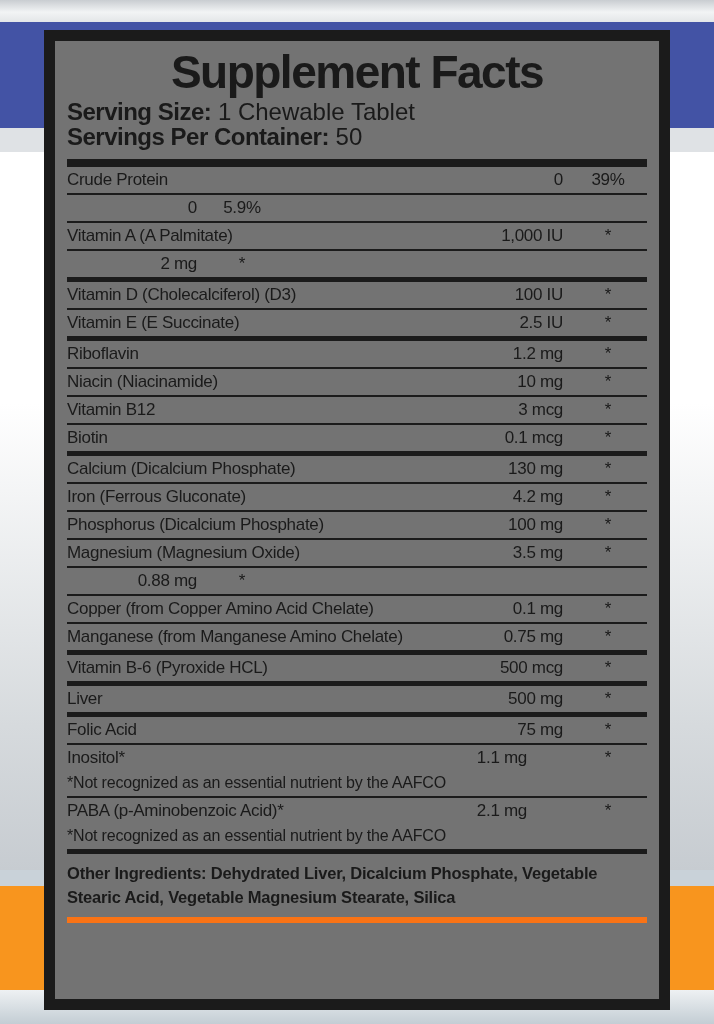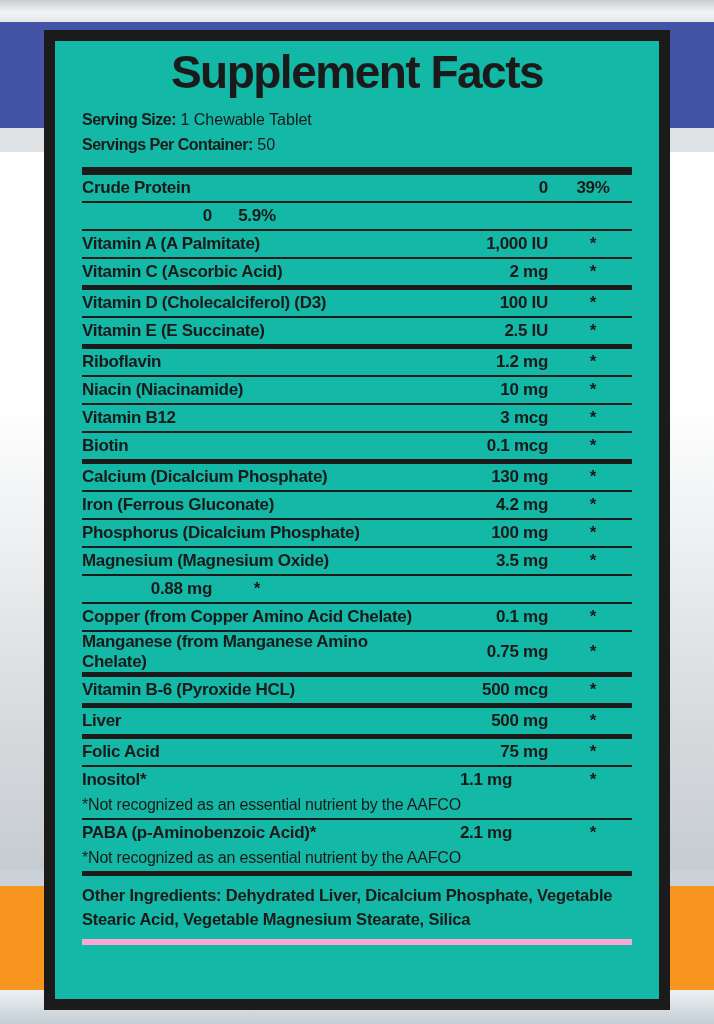--- a/index.html
+++ b/index.html
@@ -13,54 +13,54 @@
   .band-blue{top:22px;height:106px;}
   .band-gray{top:128px;height:24px;background:#dfe2e5;}
   .band-mid{top:152px;height:718px;background:linear-gradient(180deg,#ffffff 0%,#ffffff 35%,#d6dadd 80%,#c7ccd1 100%);}
   .band-prelight{top:870px;height:16px;background:#c9d2d9;}
   .band-orange{top:886px;height:104px;}
   .band-bottom{top:990px;height:34px;background:linear-gradient(180deg,#eef1f3 0%,#c3cdd4 100%);}
 
   
   .label-box{
     position:absolute;left:44px;top:30px;width:626px;height:980px;
-    box-sizing:border-box;border:11px solid #1b1b1b;background:#14b8a6;
-    padding:0 27px;overflow:hidden;
+    box-sizing:border-box;border:11px solid #1b1b1b;background:#737373;
+    padding:0 12px;overflow:hidden;
   }
   .title{
     text-align:center;font-size:46px;font-weight:bold;letter-spacing:-1.5px;
     margin-top:4px;line-height:54px;
   }
-  .serving{margin-top:8px;font-size:16px;line-height:25px;}
+  .serving{font-size:24px;line-height:25px;}
   .serving b{letter-spacing:-0.5px;}
   .thick-bar{height:8px;background:#1b1b1b;margin-top:10px;}
   .thead{
     display:flex;justify-content:space-between;align-items:flex-end;
     font-size:19px;font-weight:bold;letter-spacing:-0.3px;
     padding:7px 0 5px 0;border-bottom:4px solid #1b1b1b;
   }
   .row{
     display:flex;align-items:center;
     border-bottom:2.5px solid #1b1b1b;
-    font-size:17px;font-weight:bold;letter-spacing:-0.3px;
+    font-size:17px;font-weight:normal;letter-spacing:-0.3px;
     min-height:26px;
   }
   .row.thick{border-bottom-width:5px;}
   .row .nm{flex:1;text-align:left;}
   .row .amt{width:130px;text-align:right;padding-right:6px;}
   .row .dv{width:78px;text-align:center;}
   .rowgroup .note{
     font-size:16px;font-weight:normal;letter-spacing:-0.2px;
     padding:3px 0 4px 0;border-bottom:2.5px solid #1b1b1b;
   }
   .rowgroup.has-note .row{border-bottom:none;gap:36px;}
   .rowgroup.thick-note .note{border-bottom-width:5px;}
   .other{
     font-size:16.5px;font-weight:600;letter-spacing:-0.2px;line-height:24px;
-    padding:7px 0 8px 0;border-bottom:6px solid #f9a8d4;
+    padding:7px 0 8px 0;border-bottom:6px solid #f97316;
   }
 </style>
 </head>
 <body>
 
 <div class="bg-band band-top"></div>
 <div class="bg-band band-blue" style="background: rgb(67, 83, 165);"></div>
 <div class="bg-band band-gray"></div>
 <div class="bg-band band-mid"></div>
 <div class="bg-band band-prelight"></div>
@@ -100,21 +100,20 @@
       </div>
       <div class="rowgroup">
         <div class="row">
           <span class="nm">Vitamin A (A Palmitate)</span>
           <span class="amt">1,000 IU</span>
           <span class="dv">*</span>
         </div>
       </div>
       <div class="rowgroup">
         <div class="row thick">
-          <span class="nm">Vitamin C (Ascorbic Acid)</span>
           <span class="amt">2 mg</span>
           <span class="dv">*</span>
         </div>
       </div>
       <div class="rowgroup">
         <div class="row">
           <span class="nm">Vitamin D (Cholecalciferol) (D3)</span>
           <span class="amt">100 IU</span>
           <span class="dv">*</span>
         </div>

